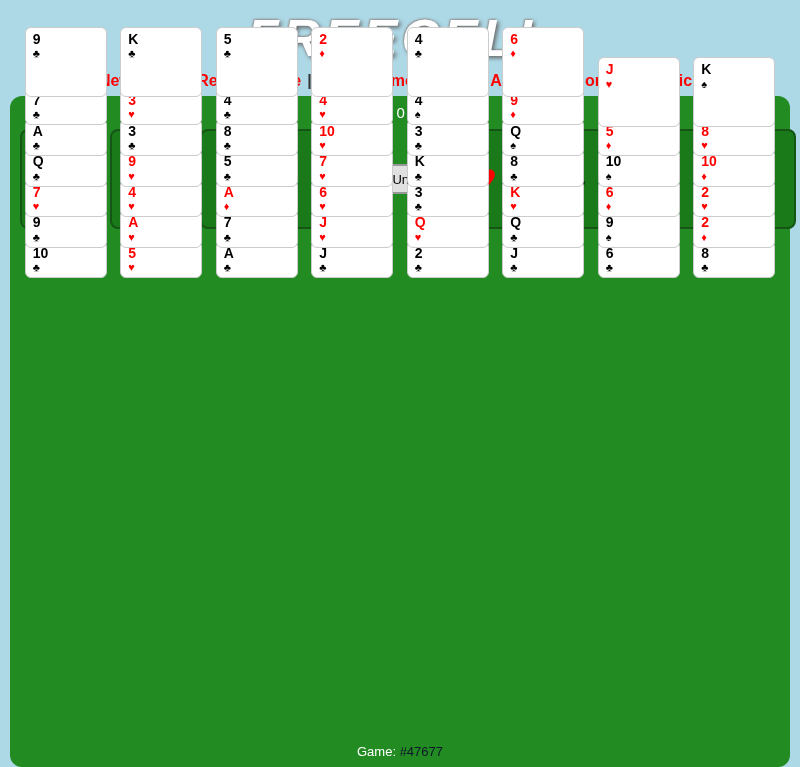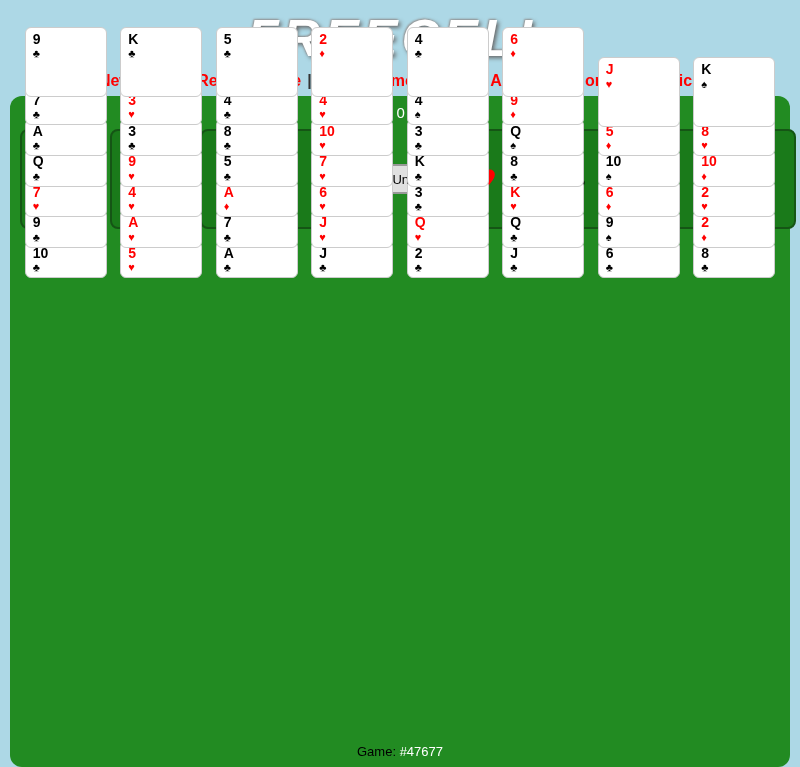--- a/index.html
+++ b/index.html
@@ -144,21 +144,21 @@
       align-items: flex-start;
       padding: 2px 3px;
     }
     #game-number {
       color: white;
       font-size: 13px;
       margin-top: auto;
       padding-top: 6px;
     }
     #game-number span {
-      color: #000000;
+      color: #ffffff;
     }
     .top-row-spacer {
       width: 8px;
     }
     .card-last {
       min-height: 70px;
     }
   </style>
 </head>
 <body>
@@ -586,15 +586,15 @@
           <div class="card-face">
             <span class="card-rank">K</span>
             <span class="card-suit-corner">♠</span>
           </div>
         </div>
       </div>
     </div>
 
   <div id="game-number">
     <span>Game:</span>
-    <span id="game-num-val" style="color: #ffffff;">#47677</span>
+    <span id="game-num-val" style="color: #0f172a;">#47677</span>
   </div>
 </div>
 
 </body></html>

